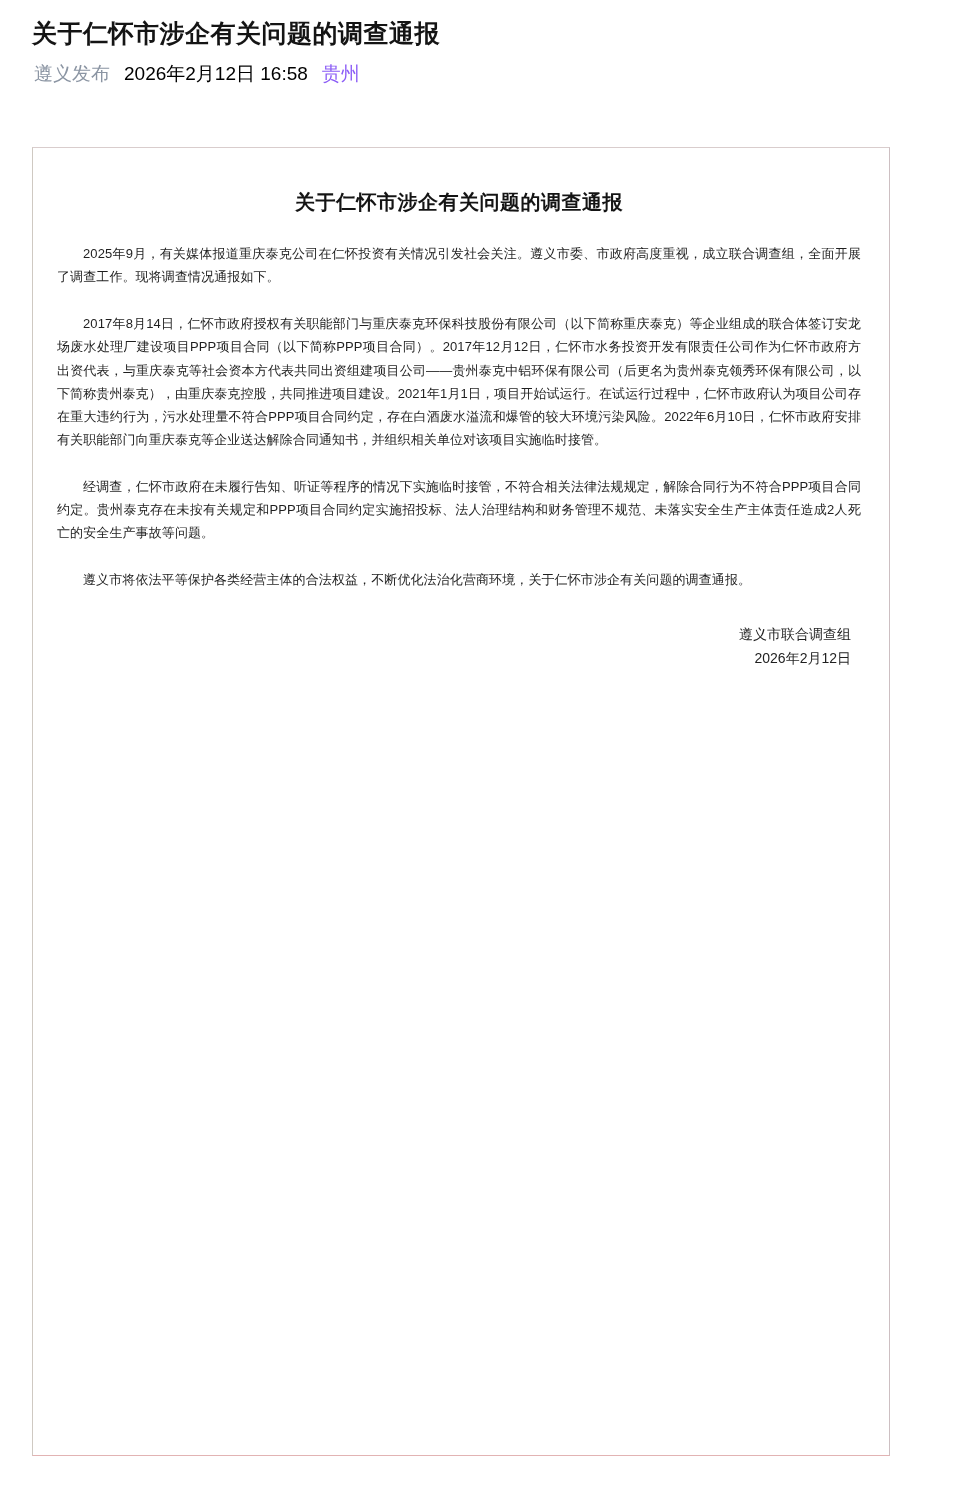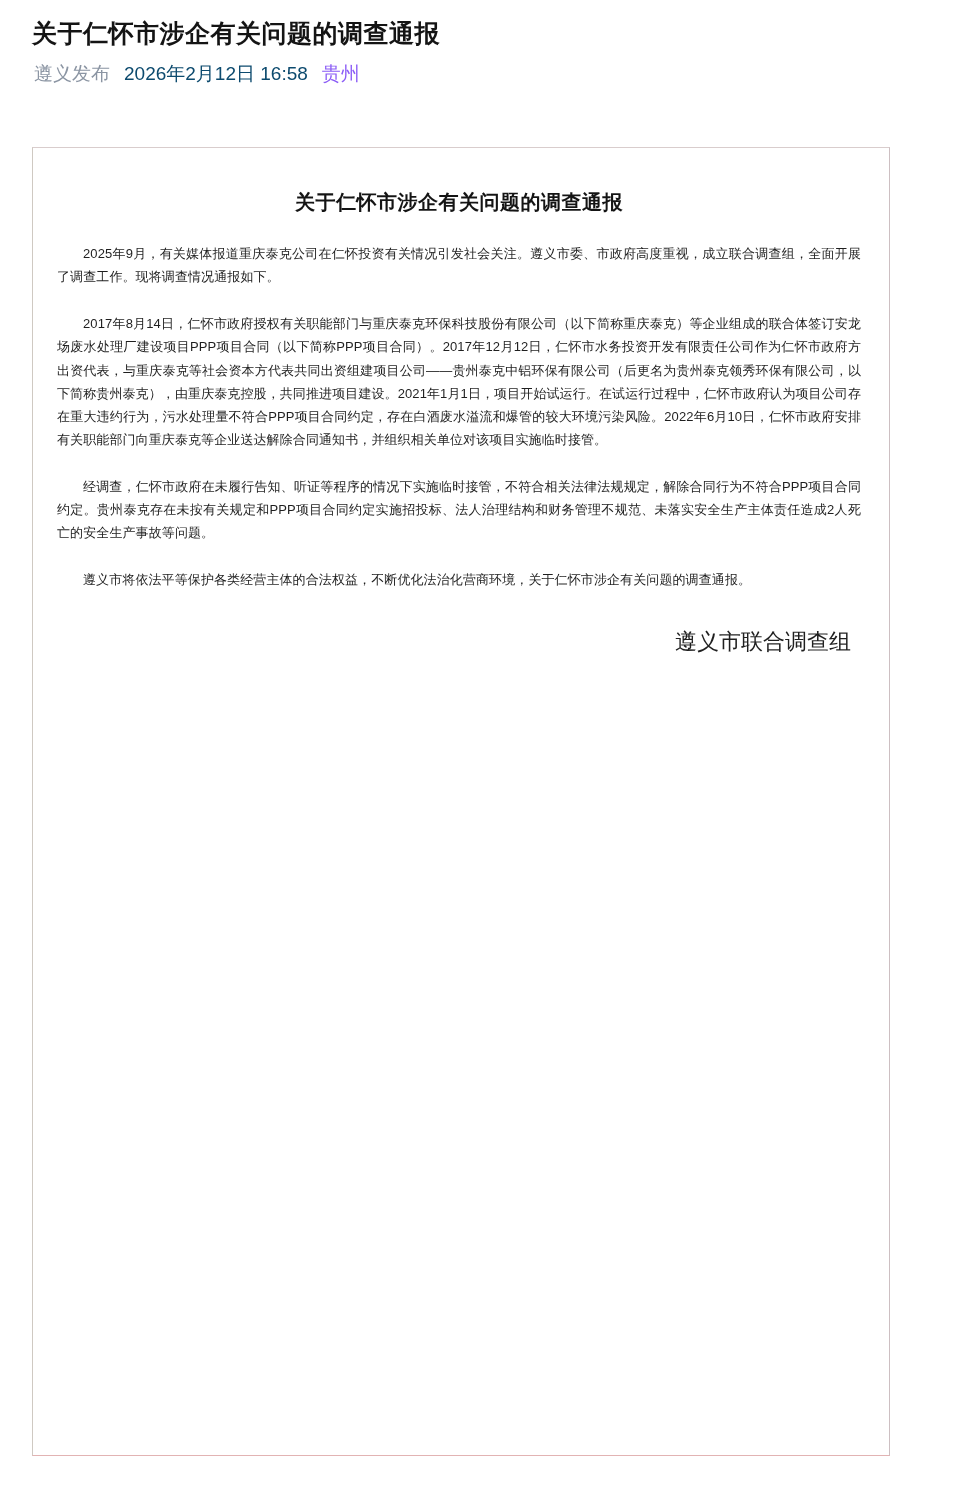--- a/index.html
+++ b/index.html
@@ -34,21 +34,21 @@
     align-items: baseline;
     gap: 14px;
     font-size: 19px;
     line-height: 1.2;
     padding-left: 2px;
   }
   .meta-source {
     color: #8b95a3;
   }
   .meta-date {
-    color: #0c4a6e;
+    color: #000000;
   }
   .meta-location {
     color: #8b5cf6;
   }
 
   
   .article-card {
     position: absolute;
     left: 32px;
     top: 147px;
@@ -80,21 +80,21 @@
     text-align: justify;
     text-justify: inter-ideograph;
     text-indent: 2em;
     color: #1f1f1f;
     letter-spacing: 0.1px;
   }
 
   .signature {
     margin-top: 30px;
     text-align: right;
-    font-size: 22px;
+    font-size: 14px;
     line-height: 1.78;
     color: #1f1f1f;
     padding-right: 10px;
   }
   .signature div {
     white-space: nowrap;
   }
 </style>
 </head>
 <body>
@@ -113,14 +113,15 @@
 
   <div class="doc-body">
     <p>2025年9月，有关媒体报道重庆泰克公司在仁怀投资有关情况引发社会关注。遵义市委、市政府高度重视，成立联合调查组，全面开展了调查工作。现将调查情况通报如下。</p>
     <p>2017年8月14日，仁怀市政府授权有关职能部门与重庆泰克环保科技股份有限公司（以下简称重庆泰克）等企业组成的联合体签订安龙场废水处理厂建设项目PPP项目合同（以下简称PPP项目合同）。2017年12月12日，仁怀市水务投资开发有限责任公司作为仁怀市政府方出资代表，与重庆泰克等社会资本方代表共同出资组建项目公司——贵州泰克中铝环保有限公司（后更名为贵州泰克领秀环保有限公司，以下简称贵州泰克），由重庆泰克控股，共同推进项目建设。2021年1月1日，项目开始试运行。在试运行过程中，仁怀市政府认为项目公司存在重大违约行为，污水处理量不符合PPP项目合同约定，存在白酒废水溢流和爆管的较大环境污染风险。2022年6月10日，仁怀市政府安排有关职能部门向重庆泰克等企业送达解除合同通知书，并组织相关单位对该项目实施临时接管。</p>
     <p>经调查，仁怀市政府在未履行告知、听证等程序的情况下实施临时接管，不符合相关法律法规规定，解除合同行为不符合PPP项目合同约定。贵州泰克存在未按有关规定和PPP项目合同约定实施招投标、法人治理结构和财务管理不规范、未落实安全生产主体责任造成2人死亡的安全生产事故等问题。</p>
     <p>遵义市将依法平等保护各类经营主体的合法权益，不断优化法治化营商环境，关于仁怀市涉企有关问题的调查通报。</p>
   </div>
 
   <div class="signature">
     <div>遵义市联合调查组</div>
+    <div>2026年2月12日</div>
   </div>
 </div>
 
 </body></html>

